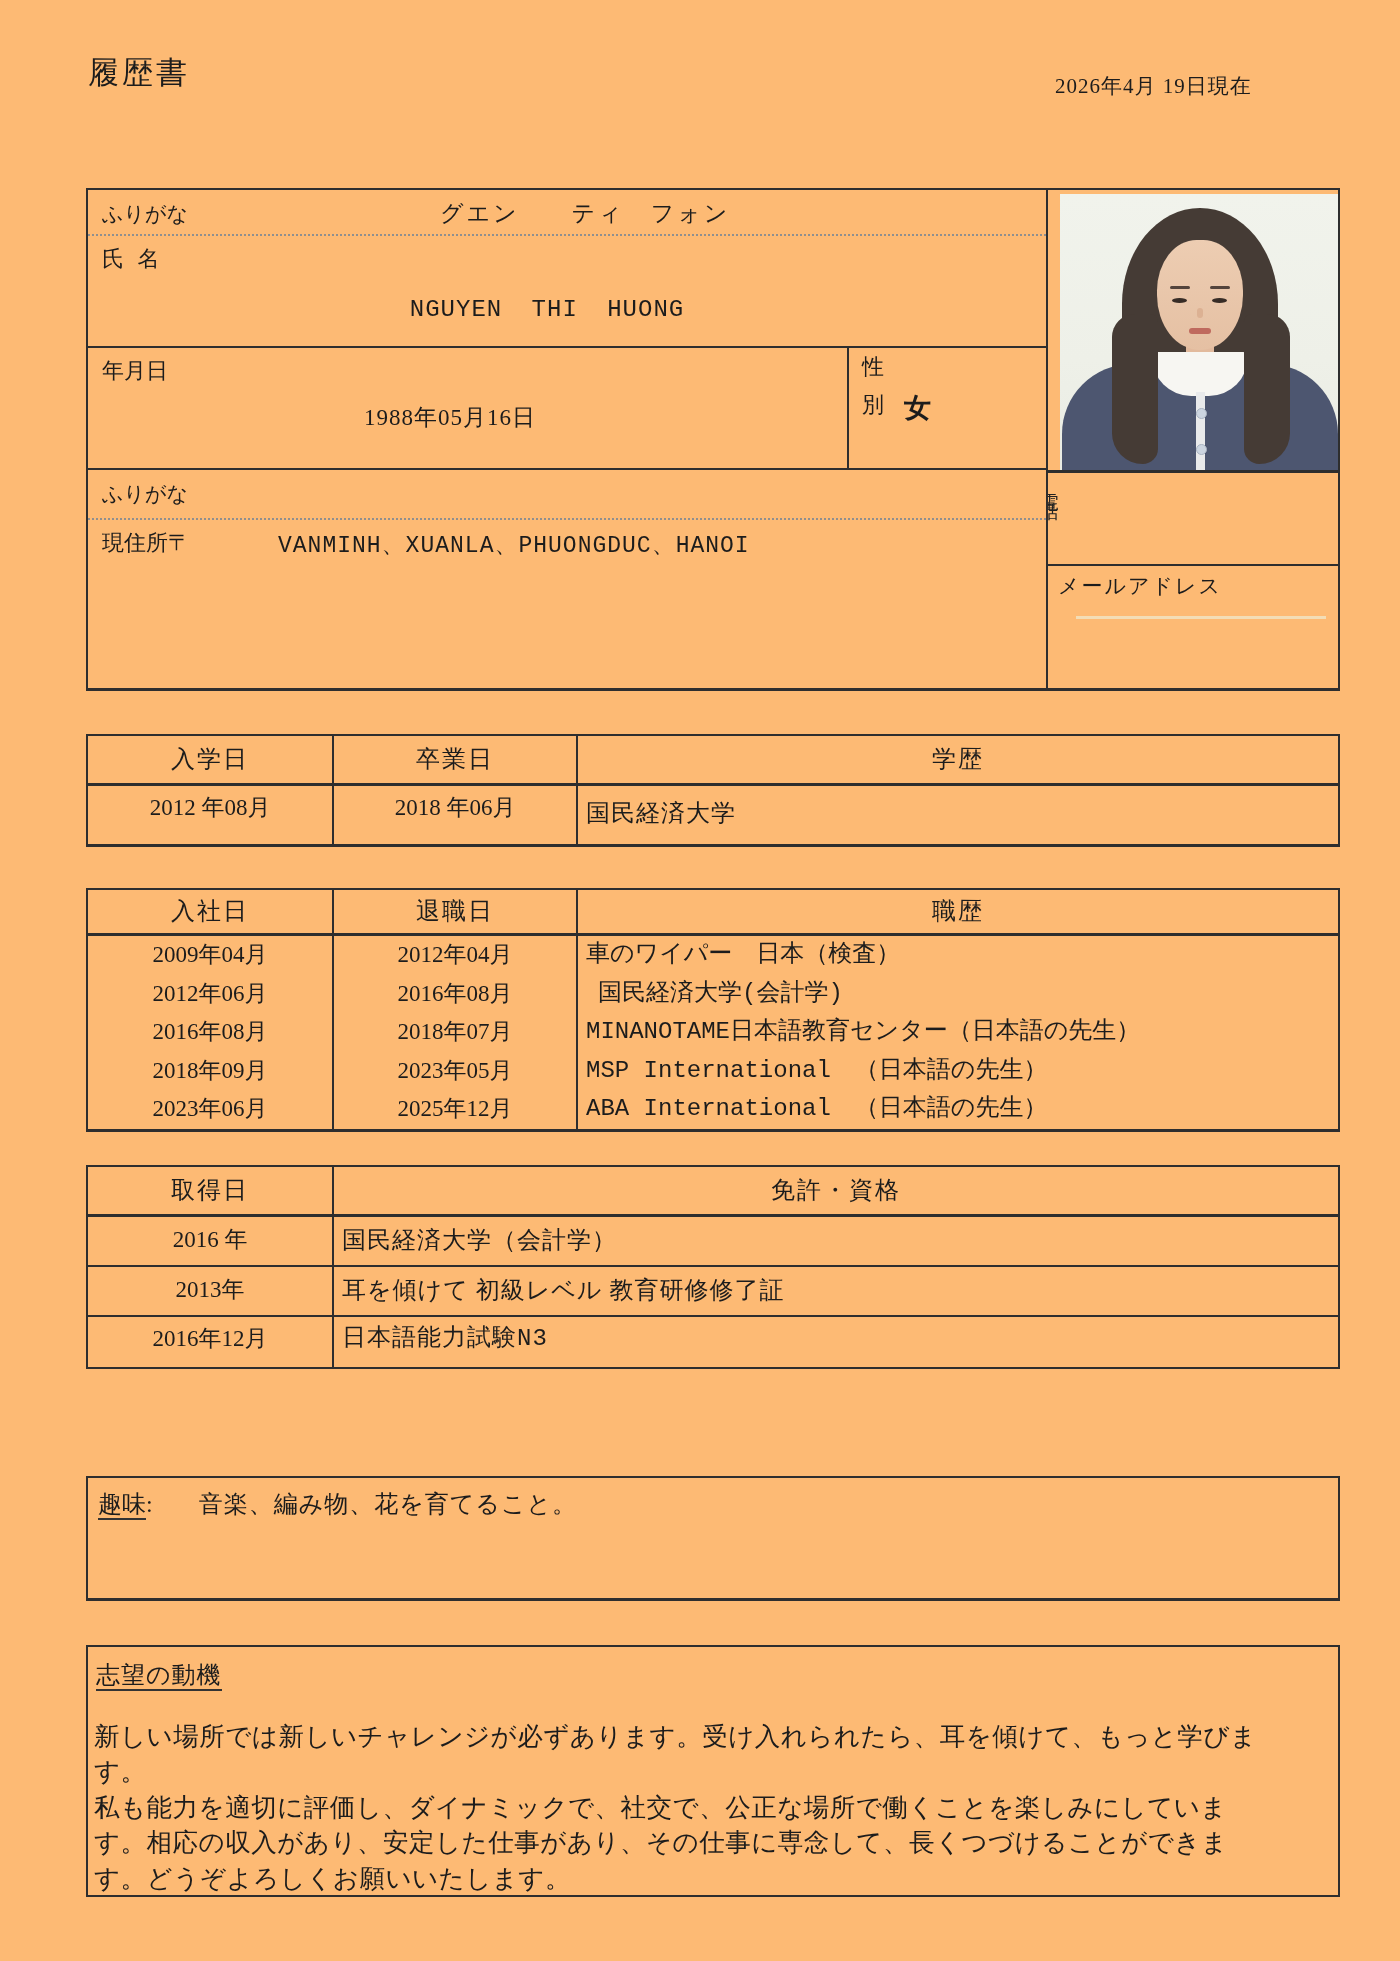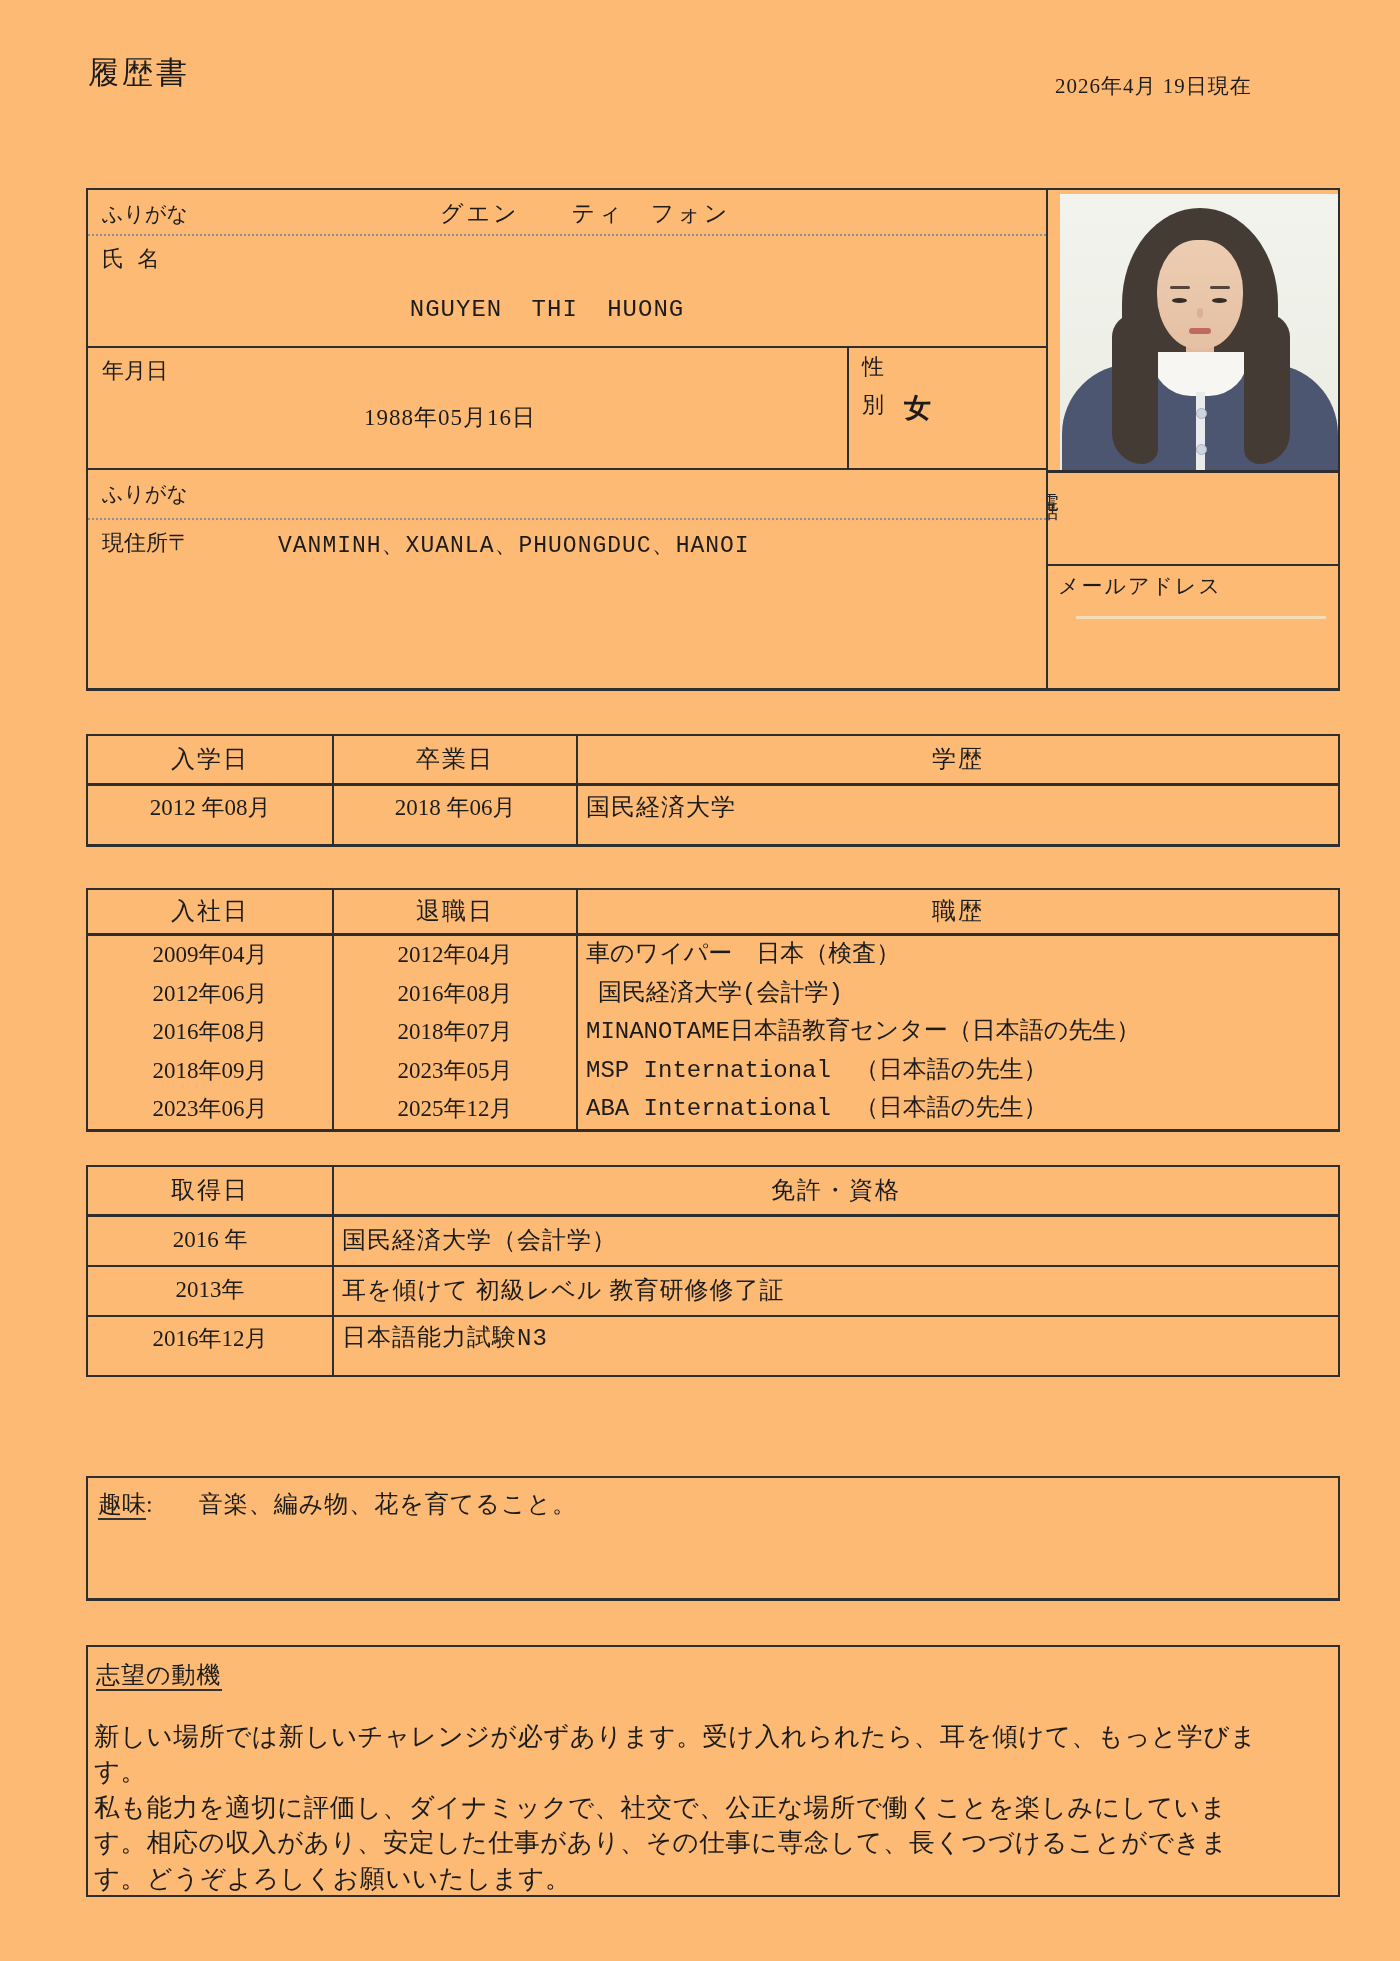--- a/index.html
+++ b/index.html
@@ -125,21 +125,21 @@
 
   <div class="abs tbl" style="left:86px;top:734px;width:1250px;">
     <div class="trow thead">
       <div class="tcell cdiv hfont" style="width:246px;line-height:47px;">入学日</div>
       <div class="tcell cdiv hfont" style="width:244px;line-height:47px;">卒業日</div>
       <div class="tcell hfont" style="flex:1;line-height:47px;">学歴</div>
     </div>
     <div class="trow" style="height:58px;">
       <div class="tcell cdiv dfont" style="width:246px;padding-top:6px;">2012 年08月</div>
       <div class="tcell cdiv dfont" style="width:244px;padding-top:6px;">2018 年06月</div>
-      <div class="tcell descfont" style="flex:1;padding-top:5px;letter-spacing:1px;">国民経済大学</div>
+      <div class="tcell descfont" style="flex:1;padding-top:11px;letter-spacing:1px;">国民経済大学</div>
     </div>
   </div>
 
   <div class="abs tbl" style="left:86px;top:888px;width:1250px;">
     <div class="trow thead">
       <div class="tcell cdiv hfont" style="width:246px;line-height:43px;">入社日</div>
       <div class="tcell cdiv hfont" style="width:244px;line-height:43px;">退職日</div>
       <div class="tcell hfont" style="flex:1;line-height:43px;">職歴</div>
     </div>
     <div class="trow" style="height:38.6px;">
@@ -175,21 +175,21 @@
       <div class="tcell hfont" style="flex:1;line-height:47px;">免許・資格</div>
     </div>
     <div class="trow rowline" style="height:48px;">
       <div class="tcell cdiv dfont" style="width:246px;line-height:46px;">2016 年</div>
       <div class="tcell descfont" style="flex:1;line-height:46px;letter-spacing:1px;">国民経済大学（会計学）</div>
     </div>
     <div class="trow rowline" style="height:48px;">
       <div class="tcell cdiv dfont" style="width:246px;line-height:46px;">2013年</div>
       <div class="tcell descfont" style="flex:1;line-height:46px;letter-spacing:1px;">耳を傾けて 初級レベル 教育研修修了証</div>
     </div>
-    <div class="trow" style="height:58px;">
+    <div class="trow" style="height:50px;">
       <div class="tcell cdiv dfont" style="width:246px;line-height:44px;">2016年12月</div>
       <div class="tcell descfont latin" style="flex:1;line-height:44px;letter-spacing:1px;">日本語能力試験N3</div>
     </div>
   </div>
 
   <div class="abs simple-box" style="left:86px;top:1429px;width:1250px;height:120px;">
     <div class="hobby-text" style="padding:10px 0 0 10px;">
       <span class="uline">趣味</span><span>:</span>
       <span style="margin-left:40px;letter-spacing:1px;">音楽、編み物、花を育てること。</span>
     </div>

